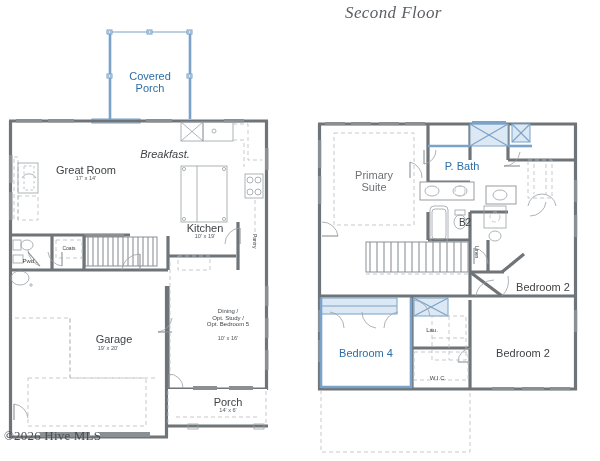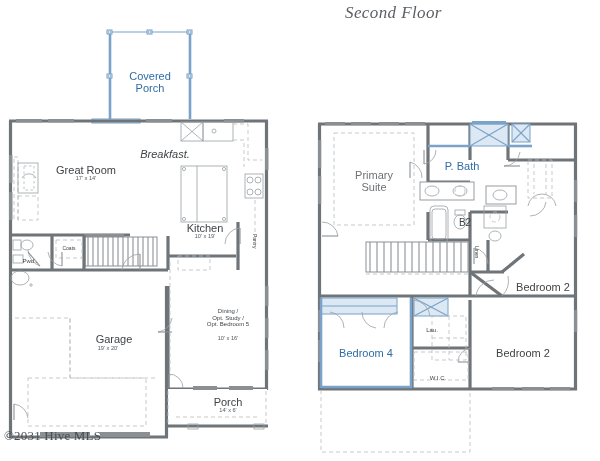--- a/index.html
+++ b/index.html
@@ -461,15 +461,15 @@
   <div class="lbl room ctr" style="left:543px;top:281px;">Bedroom 2</div>
 
   <div class="lbl room ctr" style="left:523px;top:347px;">Bedroom 2</div>
 
   <div class="lbl room blue ctr" style="left:366px;top:347px;">Bedroom 4</div>
 
   <div class="lbl small ctr" style="left:432px;top:327px;">Lau.</div>
 
   <div class="lbl small ctr" style="left:438px;top:375px;">W.I.C.</div>
 
-  <div class="copyright">©2031 Hive MLS</div>
+  <div class="copyright">©2026 Hive MLS</div>
 
 </div>
 
 </body></html>

